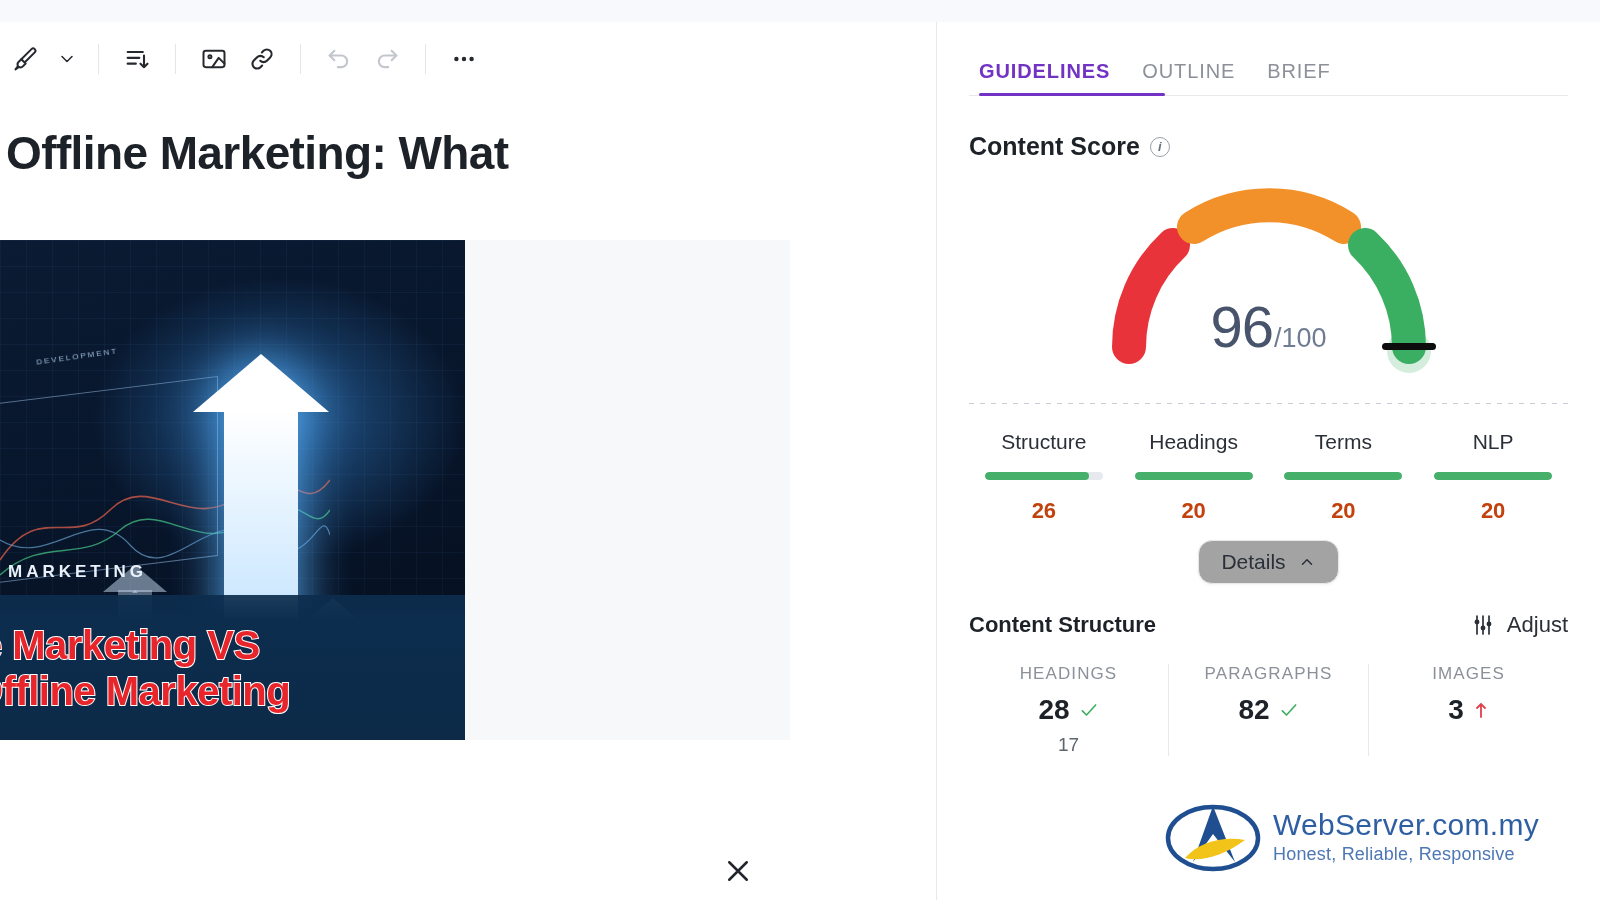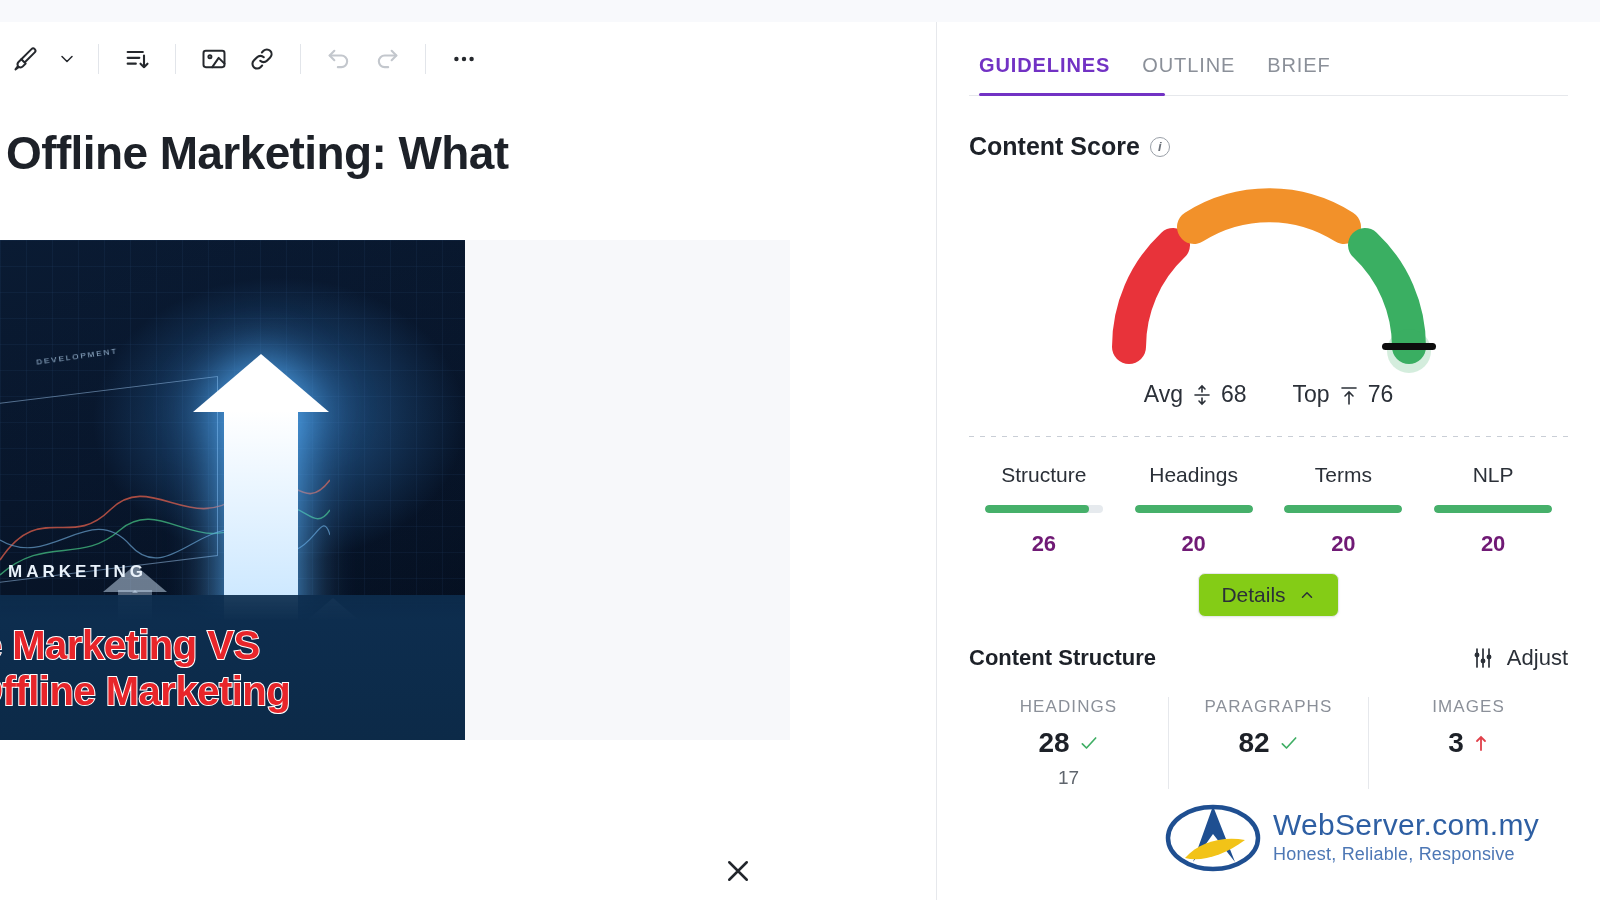--- a/index.html
+++ b/index.html
@@ -128,21 +128,21 @@
     position: absolute; top: 22px; left: 936px; width: 664px; height: 878px;
     background: #ffffff; border-left: 1px solid #e6e8ec;
     padding: 0 32px;
   }
   .tabs {
     display: flex; gap: 0px; align-items: flex-end; height: 74px;
     border-bottom: 1px solid #e6e8ec; position: relative;
   }
   .tab {
     font-size: 20px; letter-spacing: .9px; color: #8b9099;
-    padding: 0 22px 18px 10px; cursor: pointer; font-weight: 400;
+    padding: 0 22px 12px 10px; cursor: pointer; font-weight: 400;
   }
   .tab.active { color: #7232c4; font-weight: 700; }
   .tab-underline {
     position: absolute; left: 10px; bottom: -1px; width: 186px; height: 3px;
     background: #7232c4; border-radius: 2px;
   }
 
   .score-head {
     display: flex; align-items: center; gap: 10px;
     margin-top: 36px;
@@ -181,28 +181,28 @@
   .metrics {
     display: flex; margin-top: 26px;
   }
   .metric { flex: 1; text-align: center; }
   .metric-label { font-size: 21px; color: #2b3038; }
   .metric-bar {
     width: 118px; height: 8px; border-radius: 5px; background: #e6eaee;
     margin: 18px auto 0; overflow: hidden;
   }
   .metric-bar i { display: block; height: 100%; background: #46b06a; border-radius: 5px; }
-  .metric-val { font-size: 22px; font-weight: 700; color: #701a75; margin-top: 18px; }
+  .metric-val { font-size: 22px; font-weight: 700; color: #c2410c; margin-top: 18px; }
 
   .details-wrap {
     position: relative; display: flex; justify-content: center; margin-top: 16px;
   }
   .details-btn {
     display: flex; align-items: center; gap: 12px;
-    background: #84cc16; border: 1px solid #e6e8ec; border-radius: 7px;
+    background: #a3a3a3; border: 1px solid #e6e8ec; border-radius: 14px;
     padding: 9px 22px; font-size: 21px; color: #2b3038; cursor: pointer;
     box-shadow: 0 1px 3px rgba(0,0,0,.05);
   }
 
   .cs-head {
     display: flex; align-items: center; justify-content: space-between;
     margin-top: 28px;
   }
   .cs-head h3 { font-size: 22px; font-weight: 700; color: #1d2128; }
   .adjust-btn {
@@ -362,41 +362,26 @@
     </div>
 
     <div class="gauge-wrap">
       <svg class="gauge-svg" width="340" height="200" viewBox="0 0 340 200">
         <path d="M 30 172 A 140 140 0 0 1 74 70" stroke="#e8333a" stroke-width="34" fill="none" stroke-linecap="round"></path>
         <path d="M 95 52 A 140 140 0 0 1 245 52" stroke="#f2912a" stroke-width="34" fill="none" stroke-linecap="round"></path>
         <path d="M 266 70 A 140 140 0 0 1 310 172" stroke="#3aaf62" stroke-width="34" fill="none" stroke-linecap="round"></path>
         <circle cx="310" cy="176" r="22" fill="#3aaf62" opacity=".22"></circle>
         <rect x="283" y="168" width="54" height="7" rx="3.5" fill="#0d0d0d"></rect>
       </svg>
-    </div>
-
-    <div class="avgtop">
-      <div class="grp">
-        <span>Avg</span>
-        <svg width="20" height="22" viewBox="0 0 20 22" fill="none" stroke="#2b3038" stroke-width="1.6" stroke-linecap="round">
-          <path d="M10 2v6M7 5l3-3 3 3"></path>
-            <path d="M3 11h14"></path>
-            <path d="M10 20v-6M7 17l3 3 3-3"></path>
-        </svg>
-        <span>68</span>
-      </div>
-      <div class="grp">
-        <span>Top</span>
-        <svg width="20" height="22" viewBox="0 0 20 22" fill="none" stroke="#2b3038" stroke-width="1.6" stroke-linecap="round">
-          <path d="M3 4h14"></path>
-            <path d="M10 20V8M6 12l4-4 4 4"></path>
-        </svg>
-        <span>76</span>
-      </div>
-    </div>
+      <div class="gauge-value">
+        <span class="gauge-num">96</span>
+        <span class="gauge-den">/100</span>
+      </div>
+    </div>
+
 
     <div class="dash-sep"></div>
 
     <div class="metrics">
       <div class="metric">
         <div class="metric-label">Structure</div>
         <div class="metric-bar">
             <i style="width:88%"></i>
           </div>
         <div class="metric-val">26</div>

